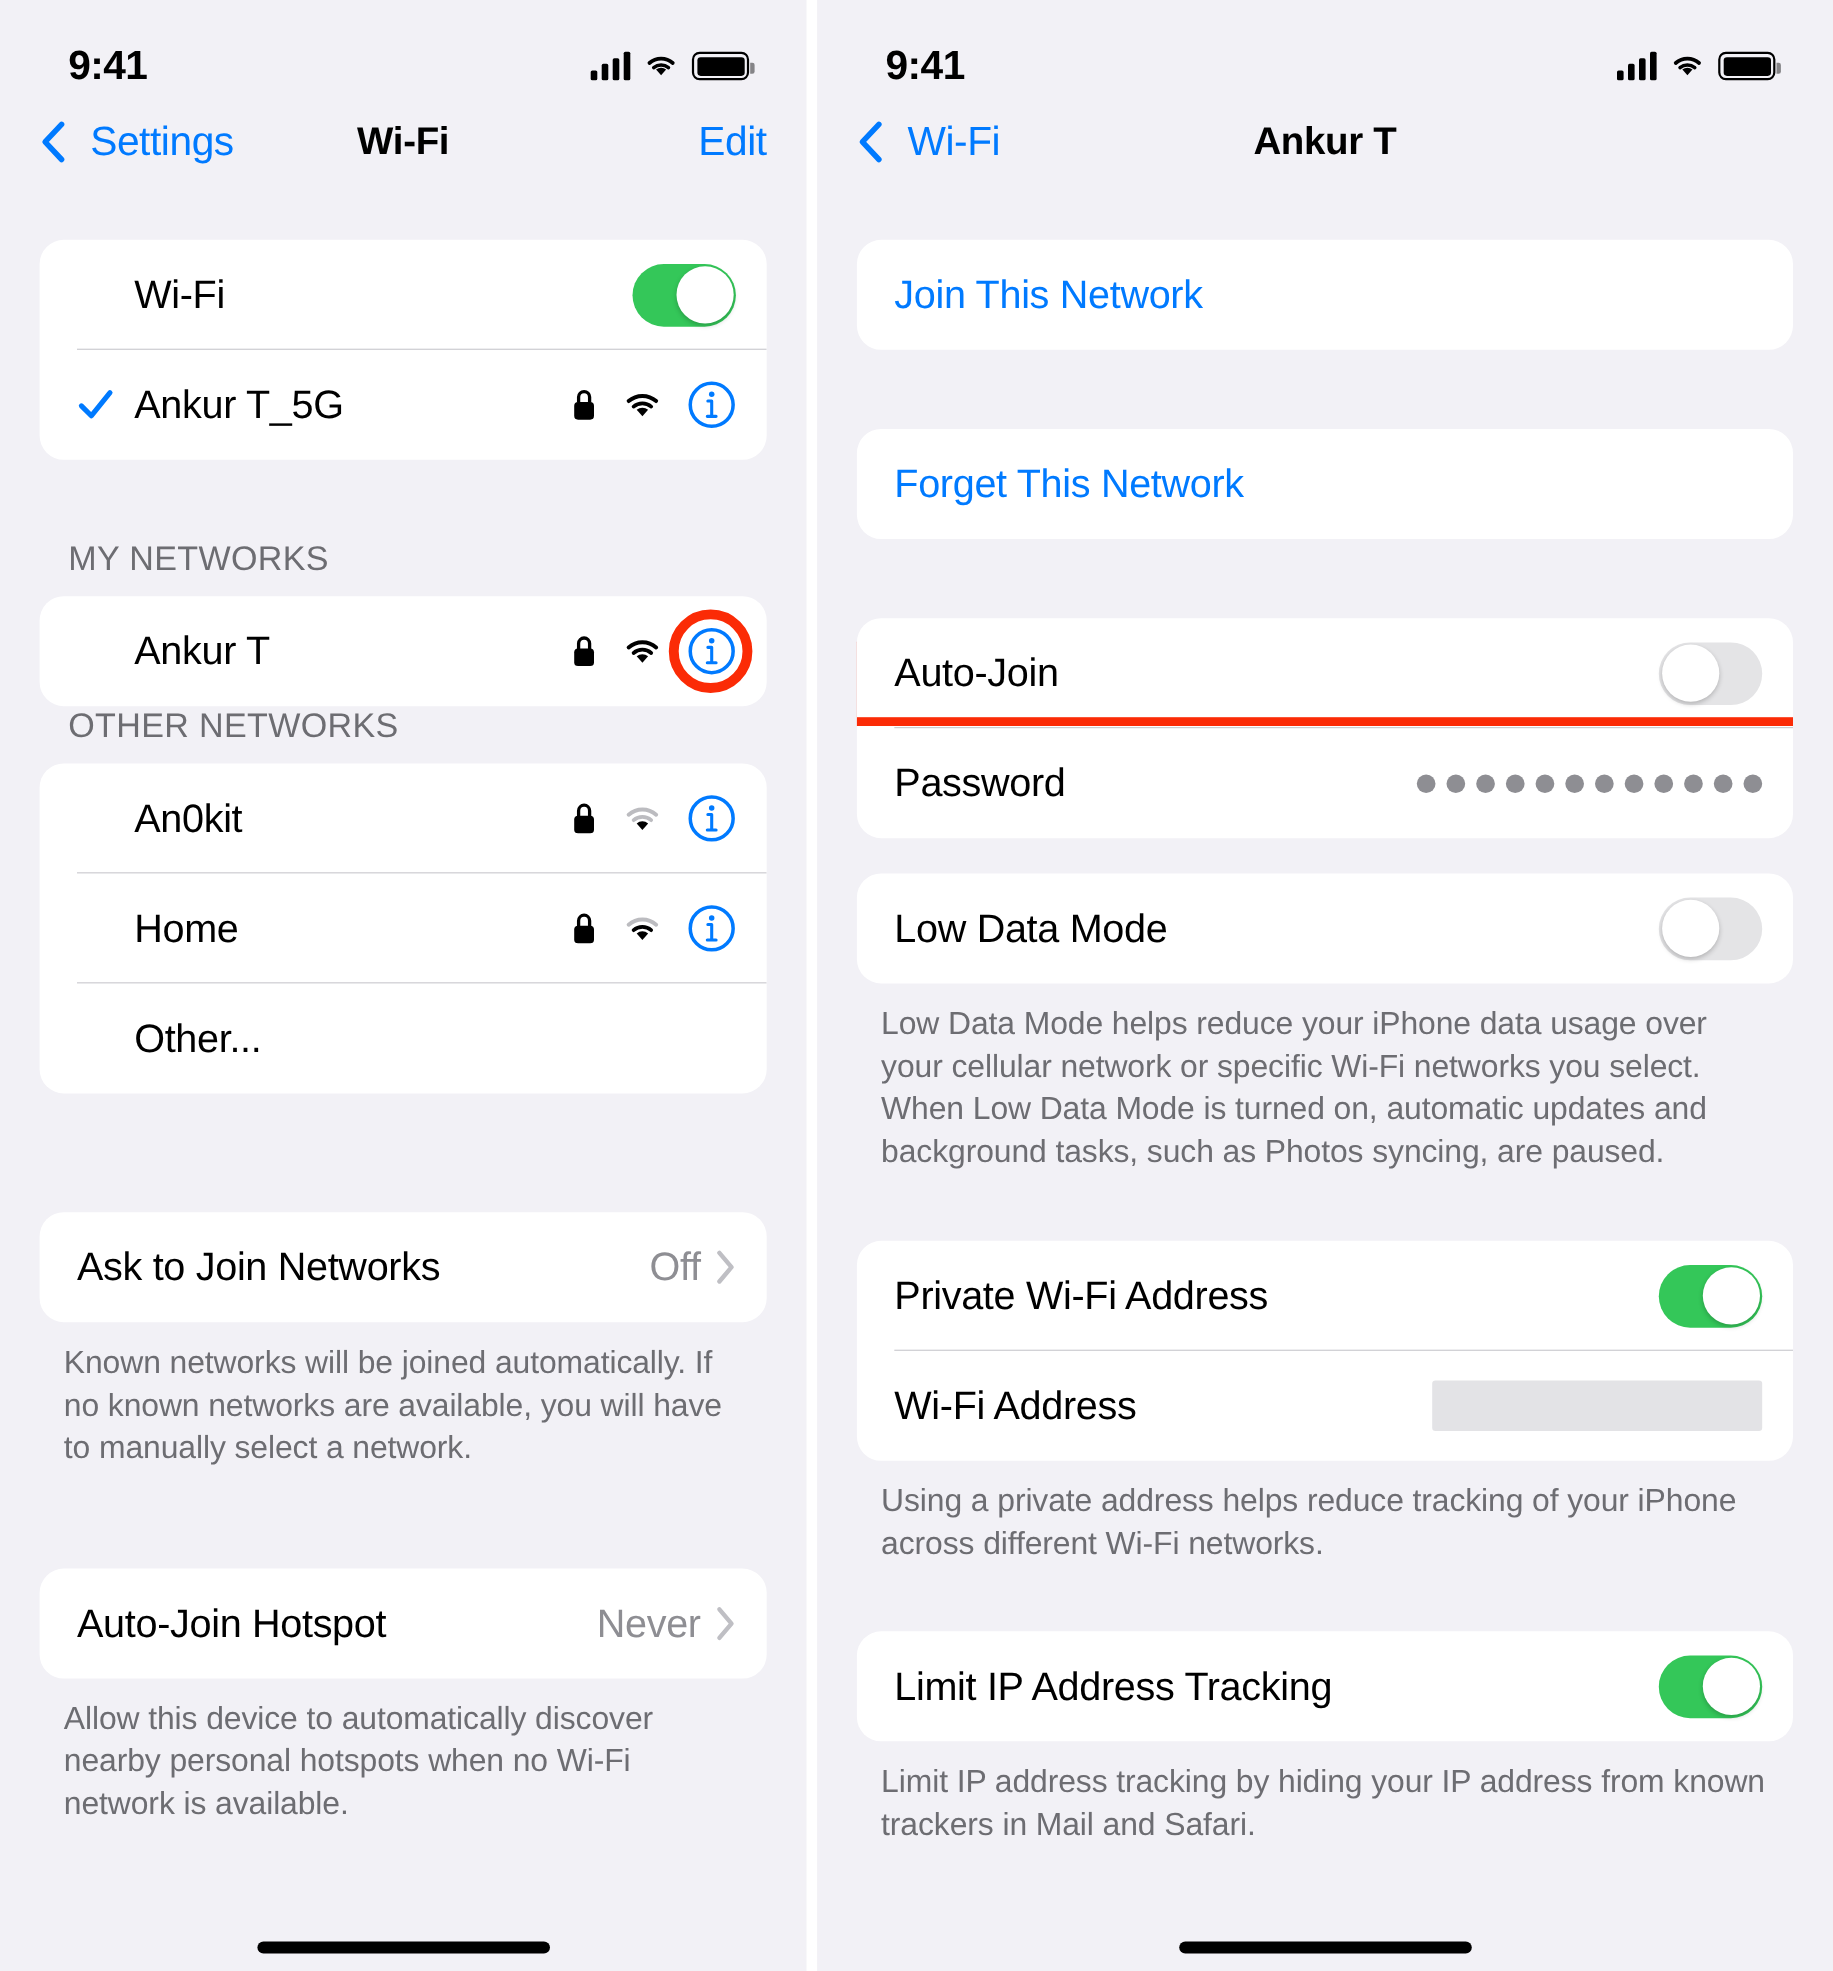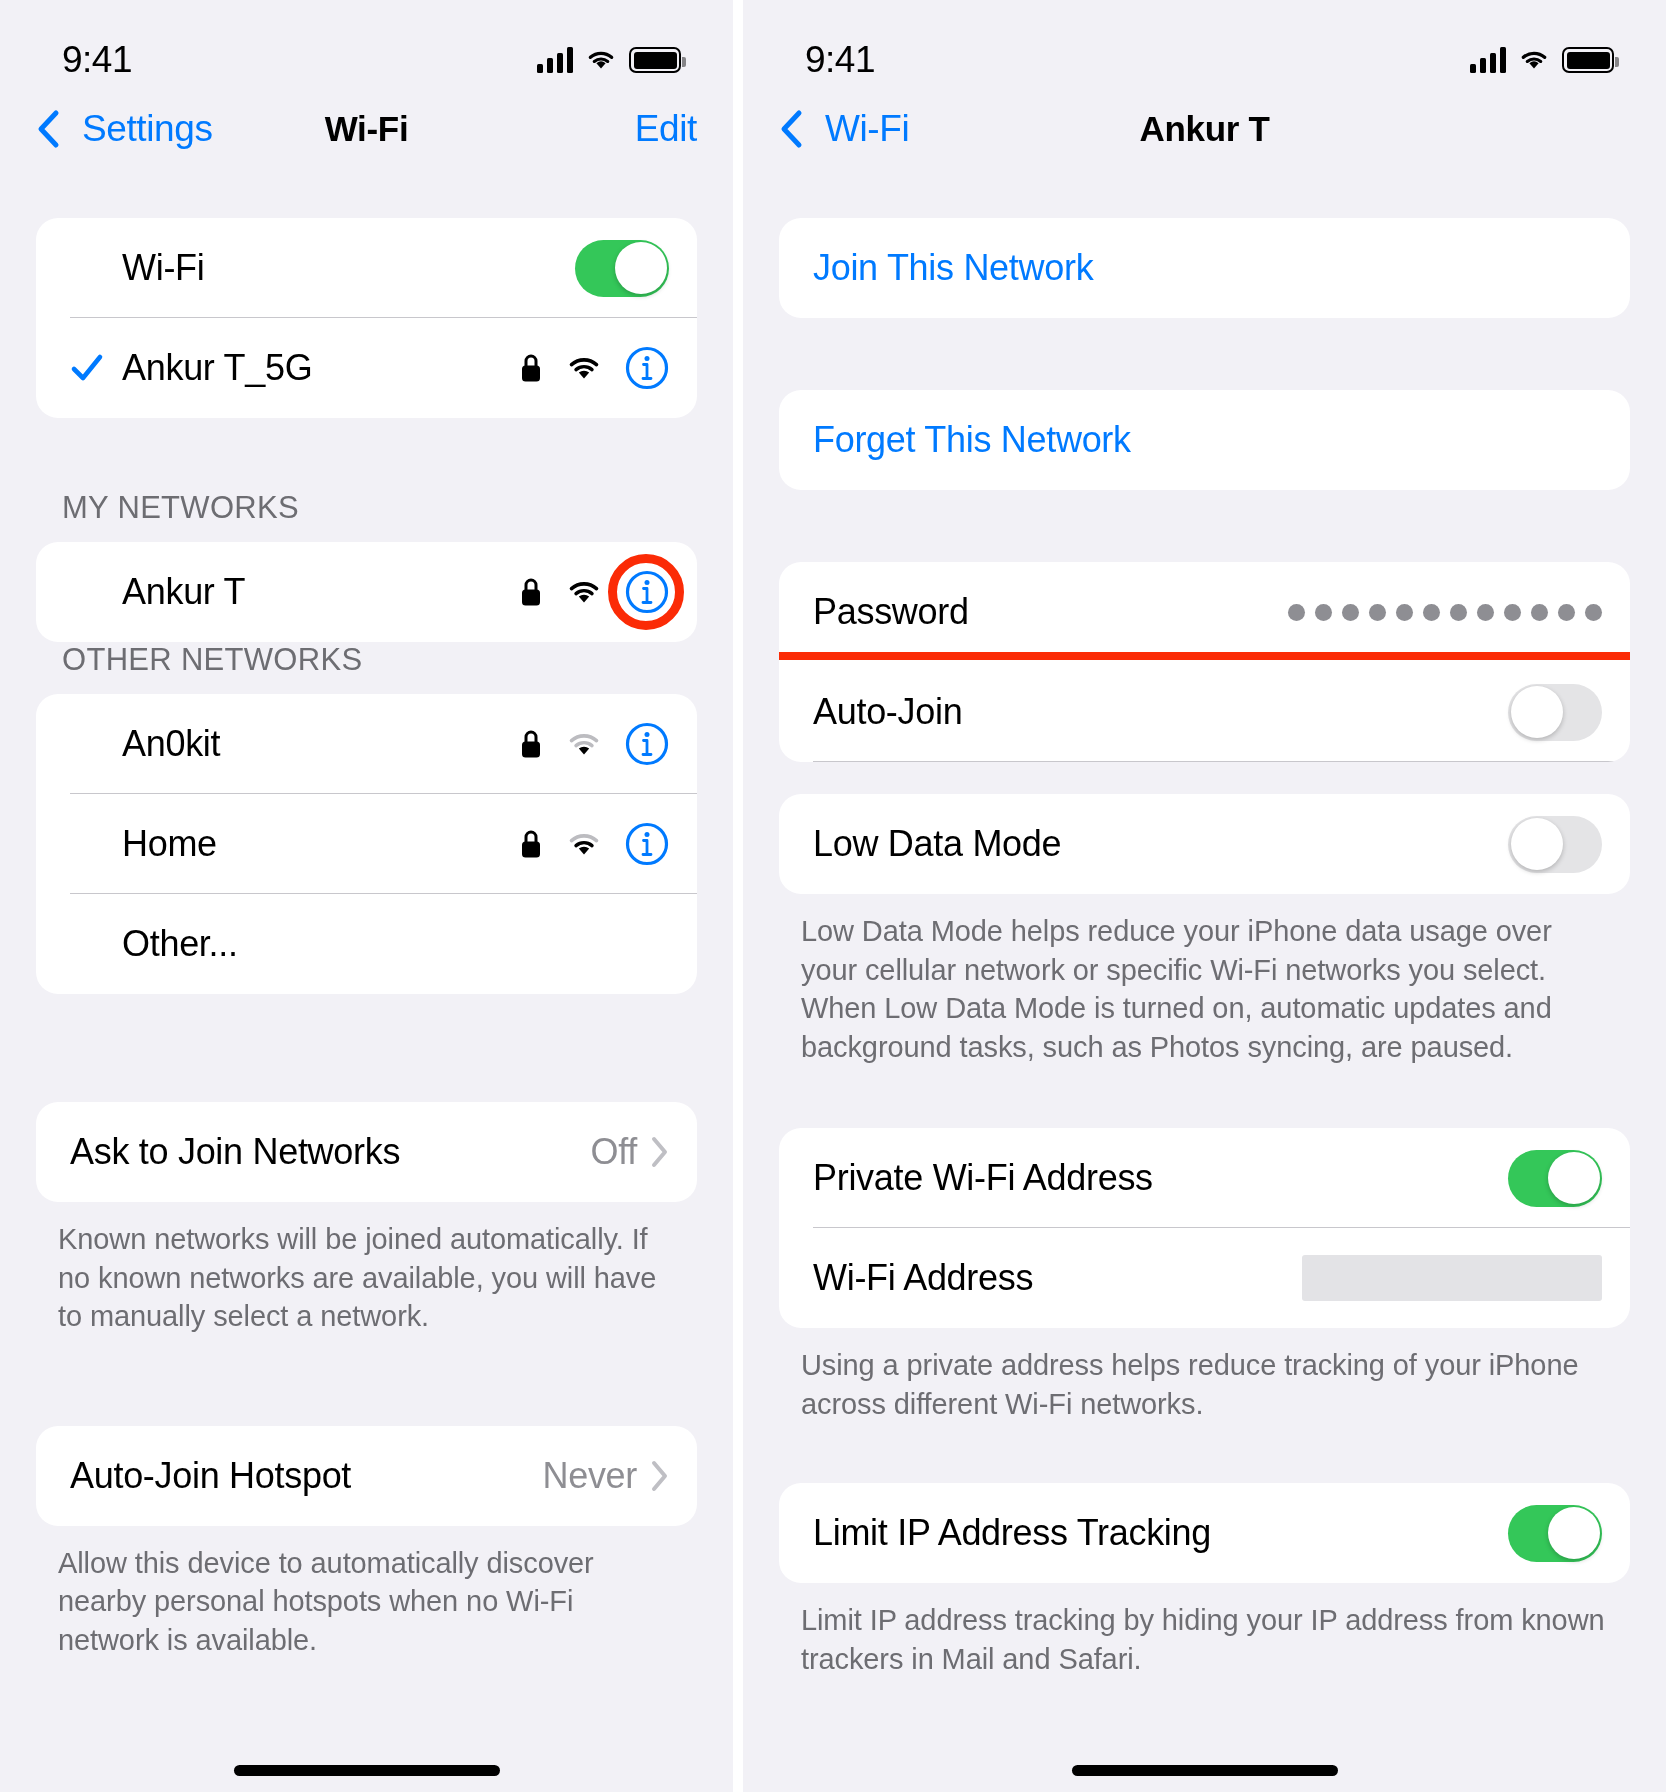--- a/index.html
+++ b/index.html
@@ -20,21 +20,21 @@
   }
   .divider-gap { width: 10px; height: 1792px; background: #ffffff; }
   .panel.right { width: 923px; }
 
   
   .statusbar {
     height: 92px; display: flex; align-items: center;
     justify-content: space-between;
     padding: 28px 52px 0 62px;
   }
-  .clock { font-size: 37px; font-weight: 400; color: #000; letter-spacing: -0.5px; }
+  .clock { font-size: 37px; font-weight: 700; color: #000; letter-spacing: -0.5px; }
   .status-icons { display: flex; align-items: center; gap: 12px; }
   .bars { display: flex; align-items: flex-end; gap: 3.5px; height: 26px; }
   .bars i { width: 6.5px; background: #000; border-radius: 1.5px; display: block; }
   .bars i:nth-child(1) { height: 9px; }
   .bars i:nth-child(2) { height: 15px; }
   .bars i:nth-child(3) { height: 20px; }
   .bars i:nth-child(4) { height: 26px; }
   .wifi-status { width: 32px; height: 24px; }
   .battery {
     width: 52px; height: 26px; border: 2.5px solid #000; border-radius: 7px;
@@ -366,43 +366,43 @@
       </div>
 
       <div class="card" style="margin-top:72px">
         <div class="row">
           <div class="row-label blue">Forget This Network</div>
         </div>
       </div>
 
       <div class="card" style="margin-top:72px; position:relative">
         <div class="row">
-          <div class="row-label">Password</div>
-          <div class="pw-dots">
-            <span></span>
-              <span></span>
-              <span></span>
-              <span></span>
-              <span></span>
-              <span></span>
-            <span></span>
-              <span></span>
-              <span></span>
-              <span></span>
-              <span></span>
-              <span></span>
-          </div>
-        </div>
-        <div class="row">
           <div class="row-label">Auto-Join</div>
           <div class="toggle">
               <div class="knob"></div>
             </div>
           <div class="sep"></div>
         </div>
+        <div class="row">
+          <div class="row-label">Password</div>
+          <div class="pw-dots">
+            <span></span>
+              <span></span>
+              <span></span>
+              <span></span>
+              <span></span>
+              <span></span>
+            <span></span>
+              <span></span>
+              <span></span>
+              <span></span>
+              <span></span>
+              <span></span>
+          </div>
+        </div>
         <div class="hl-box" style="left:-8px; top:-10px; right:-8px; height:108px"></div>
       </div>
 
       <div class="card" style="margin-top:32px">
         <div class="row">
           <div class="row-label">Low Data Mode</div>
           <div class="toggle">
               <div class="knob"></div>
             </div>
         </div>

